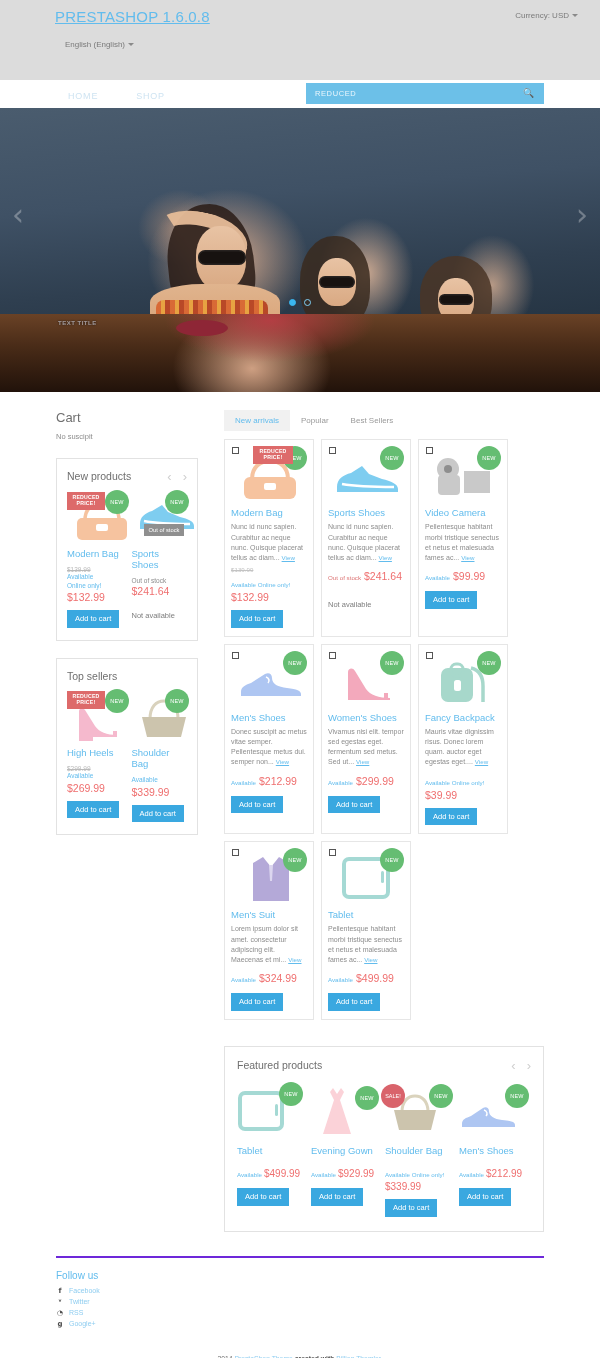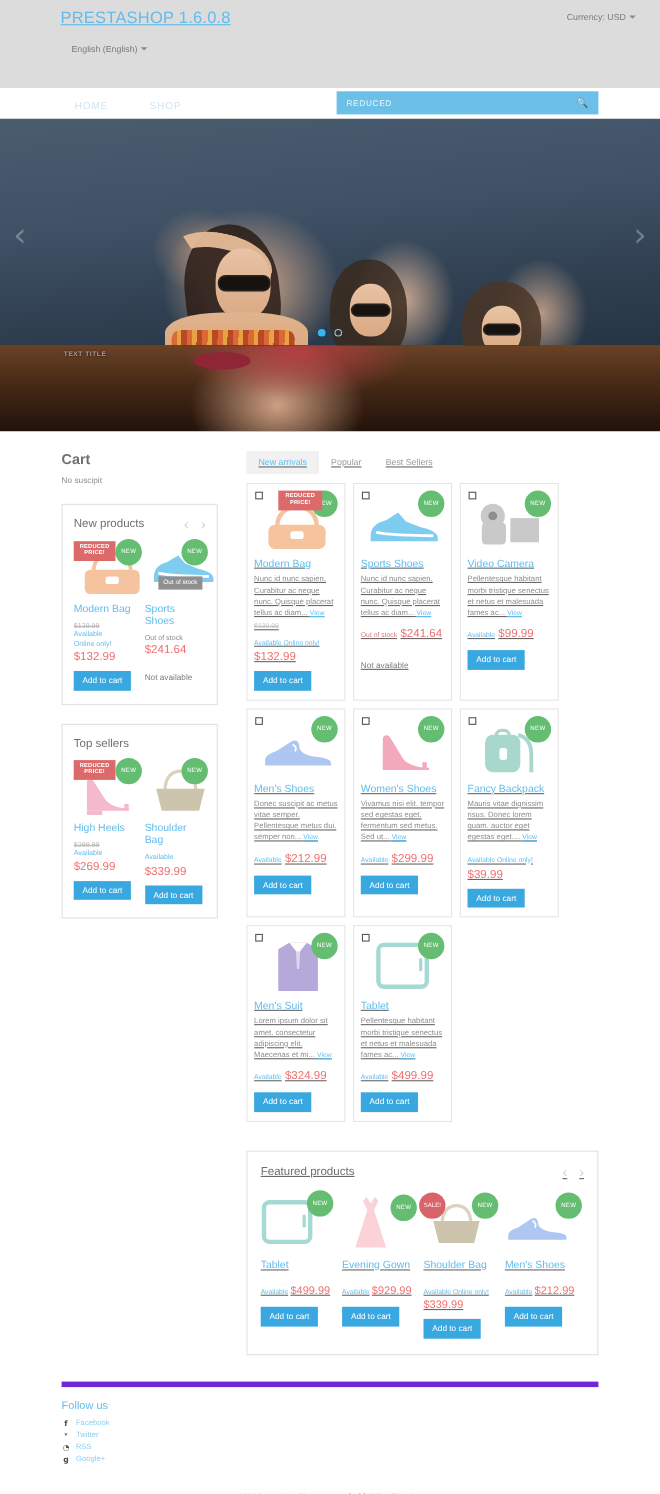--- a/index.html
+++ b/index.html
@@ -224,27 +224,27 @@
   }
 
   
   .page {
     display: flex;
     padding: 18px 56px 0 56px;
     align-items: flex-start;
     gap: 0;
   }
   .col-left { width: 152px; flex: 0 0 152px; padding-right: 10px; }
-  .col-right { flex: 1; padding-left: 16px; text-decoration: underline; }
+  .col-right { flex: 1; padding-left: 16px; }
 
   
   .cart-title {
     font-size: 13px;
     color: #6f6f6f;
-    font-weight: 700;
+    font-weight: 400;
     margin-bottom: 7px;
   }
   .cart-empty { font-size: 7.5px; color: #8d8d8d; }
 
   
   .sbox {
     border: 1px solid #e2e2e2;
     background: #fff;
     margin-top: 17px;
     padding: 11px 10px 12px 10px;
@@ -415,21 +415,21 @@
   .fitem { width: 62px; position: relative; }
   .fthumb { height: 56px; position: relative; margin-bottom: 6px; }
   .fname { font-size: 9.5px; color: #62bced; text-decoration: none; display: block; line-height: 1.15; margin-bottom: 7px; }
   .f-stock { font-size: 6.2px; color: #62bced; }
   .f-price { font-size: 10px; color: #ef6f6f; margin-left: 2px; }
   .f-price-b { font-size: 10px; color: #ef6f6f; display: block; }
 
   
   .footer {
     margin: 24px 56px 0 56px;
-    border-top: 5px solid #6d28d9;
+    border-top: 2px solid #6d28d9;
     padding-top: 12px;
     padding-bottom: 10px;
   }
   .footer h4 {
     font-size: 10px;
     font-weight: 400;
     color: #62bced;
     margin-bottom: 6px;
   }
   .social { list-style: none; }

